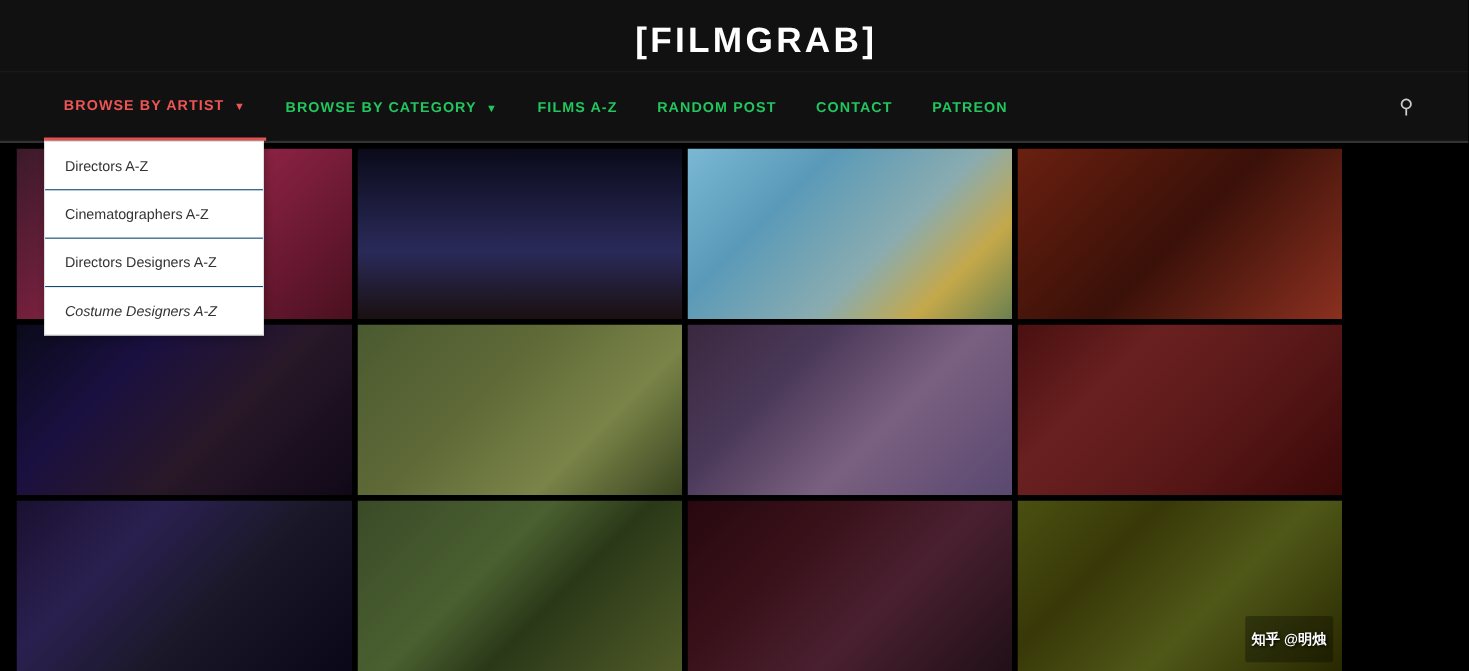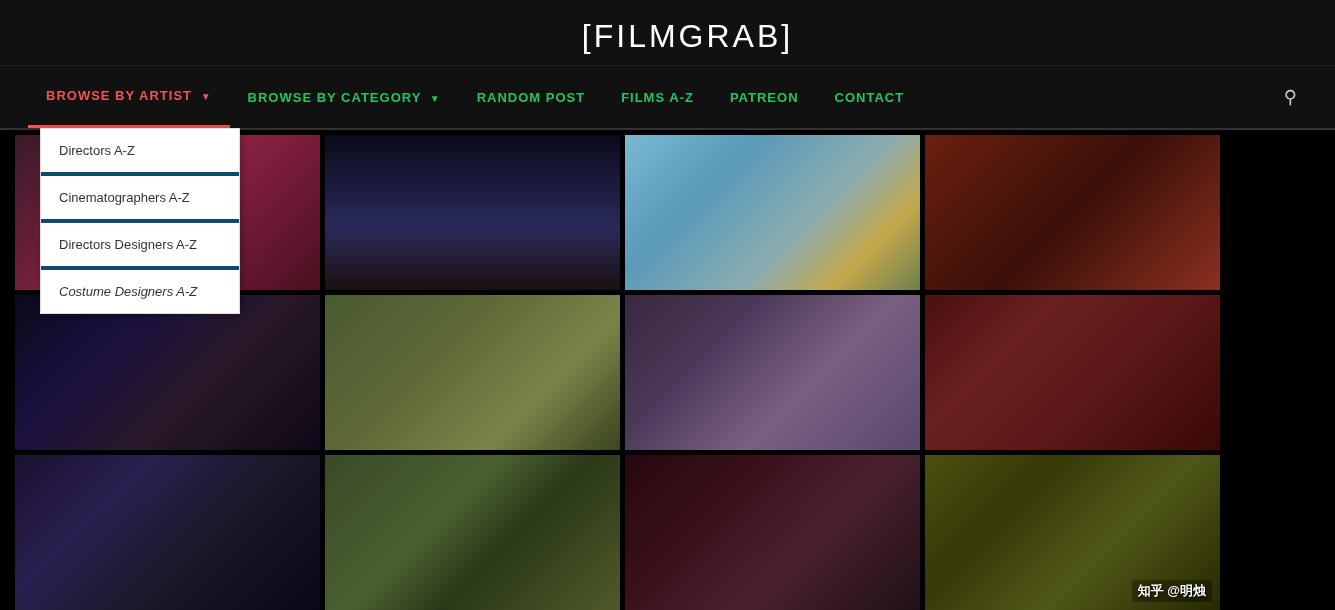--- a/index.html
+++ b/index.html
@@ -8,31 +8,31 @@
     
     .header {
       background: #111;
       text-align: center;
       padding: 18px 0 10px;
       border-bottom: 1px solid #222;
     }
     .site-title {
       color: #fff;
       font-size: 32px;
-      font-weight: normal;
+      font-weight: bold;
       letter-spacing: 3px;
       margin-left: 40px;
     }
 
     
     .nav-bar {
       background: #111;
       display: flex;
       align-items: center;
-      padding: 0 28px;
+      padding: 0 40px;
       border-bottom: 2px solid #333;
       position: relative;
     }
     .nav-items {
       display: flex;
       align-items: center;
       flex: 1;
       gap: 0;
     }
     .nav-item {
@@ -72,21 +72,21 @@
       border: 1px solid #ddd;
       z-index: 100;
       min-width: 200px;
       box-shadow: 2px 2px 8px rgba(0,0,0,0.3);
     }
     .dropdown-item {
       padding: 14px 18px;
       color: #333;
       font-size: 13px;
       cursor: pointer;
-      border-bottom: 4px solid #0c4a6e;
+      border-bottom: 1px solid #0c4a6e;
     }
     .dropdown-item:last-child { border-bottom: none; font-style: italic; }
 
     
     .image-grid {
       display: grid;
       grid-template-columns: 305px 295px 295px 295px;
       gap: 5px;
       padding: 5px 15px;
       background: #000;
@@ -113,21 +113,21 @@
     
     .watermark {
       position: absolute;
       bottom: 8px;
       right: 8px;
       color: #fff;
       font-size: 13px;
       font-weight: bold;
       text-shadow: 1px 1px 3px #000;
       background: rgba(0,0,0,0.3);
-      padding: 2px 6px;
+      padding: 12px 6px;
       border-radius: 2px;
     }
 
     
     ::-webkit-scrollbar { width: 8px; }
     ::-webkit-scrollbar-track { background: #222; }
     ::-webkit-scrollbar-thumb { background: #555; }
   </style>
 </head>
 <body>
@@ -141,30 +141,30 @@
 
     <a class="nav-item active">
       <span>BROWSE BY ARTIST</span>
       <span class="chevron">▼</span>
     </a>
     <a class="nav-item">
       <span>BROWSE BY CATEGORY</span>
       <span class="chevron">▼</span>
     </a>
     <a class="nav-item">
+      <span>FILMS A-Z</span>
+    </a>
+    <a class="nav-item">
       <span>RANDOM POST</span>
     </a>
     <a class="nav-item">
-      <span>FILMS A-Z</span>
+      <span>CONTACT</span>
     </a>
     <a class="nav-item">
       <span>PATREON</span>
-    </a>
-    <a class="nav-item">
-      <span>CONTACT</span>
     </a>
   </div>
   <div class="search-icon-wrap">⚲</div>
 
   <div class="dropdown-menu">
     <div class="dropdown-item">Directors A-Z</div>
     <div class="dropdown-item">Cinematographers A-Z</div>
     <div class="dropdown-item">Directors Designers A-Z</div>
     <div class="dropdown-item">Costume Designers A-Z</div>
   </div>

